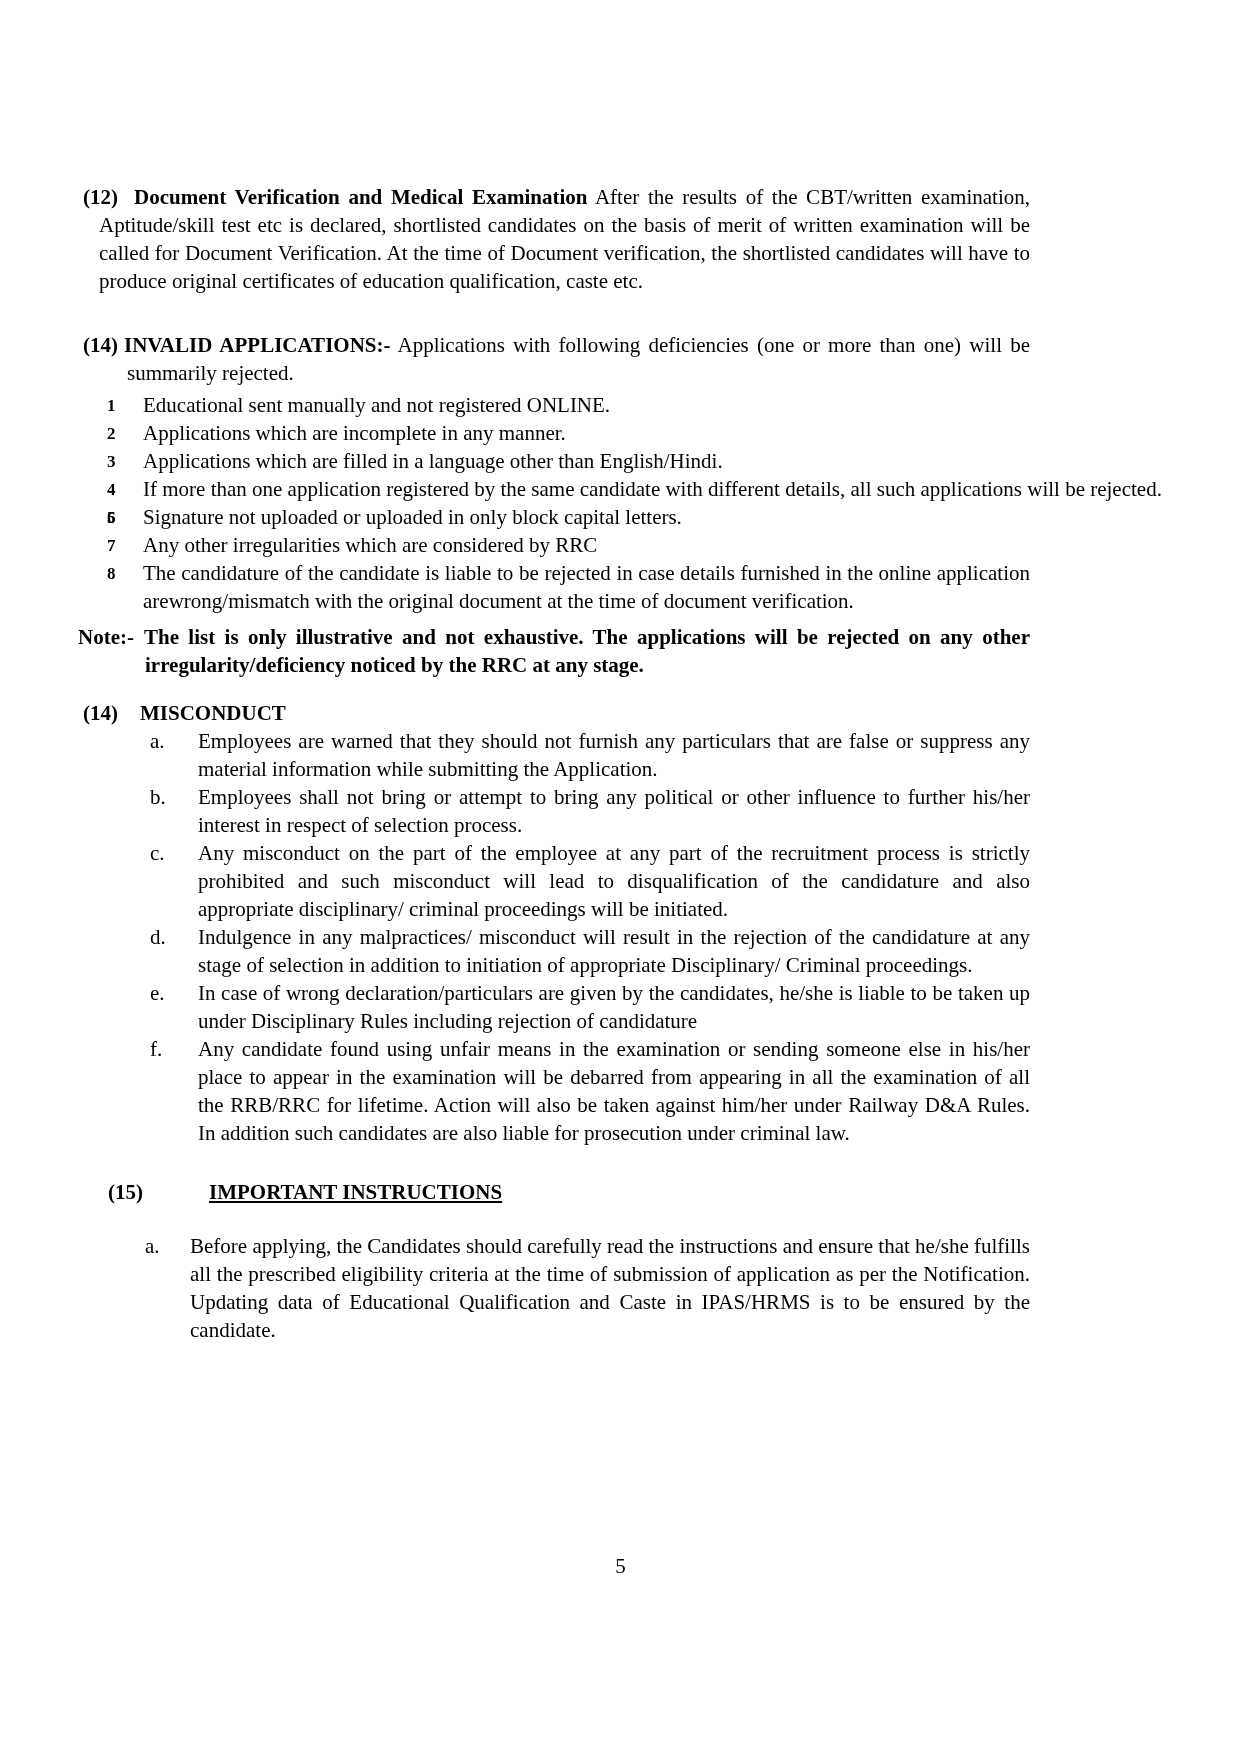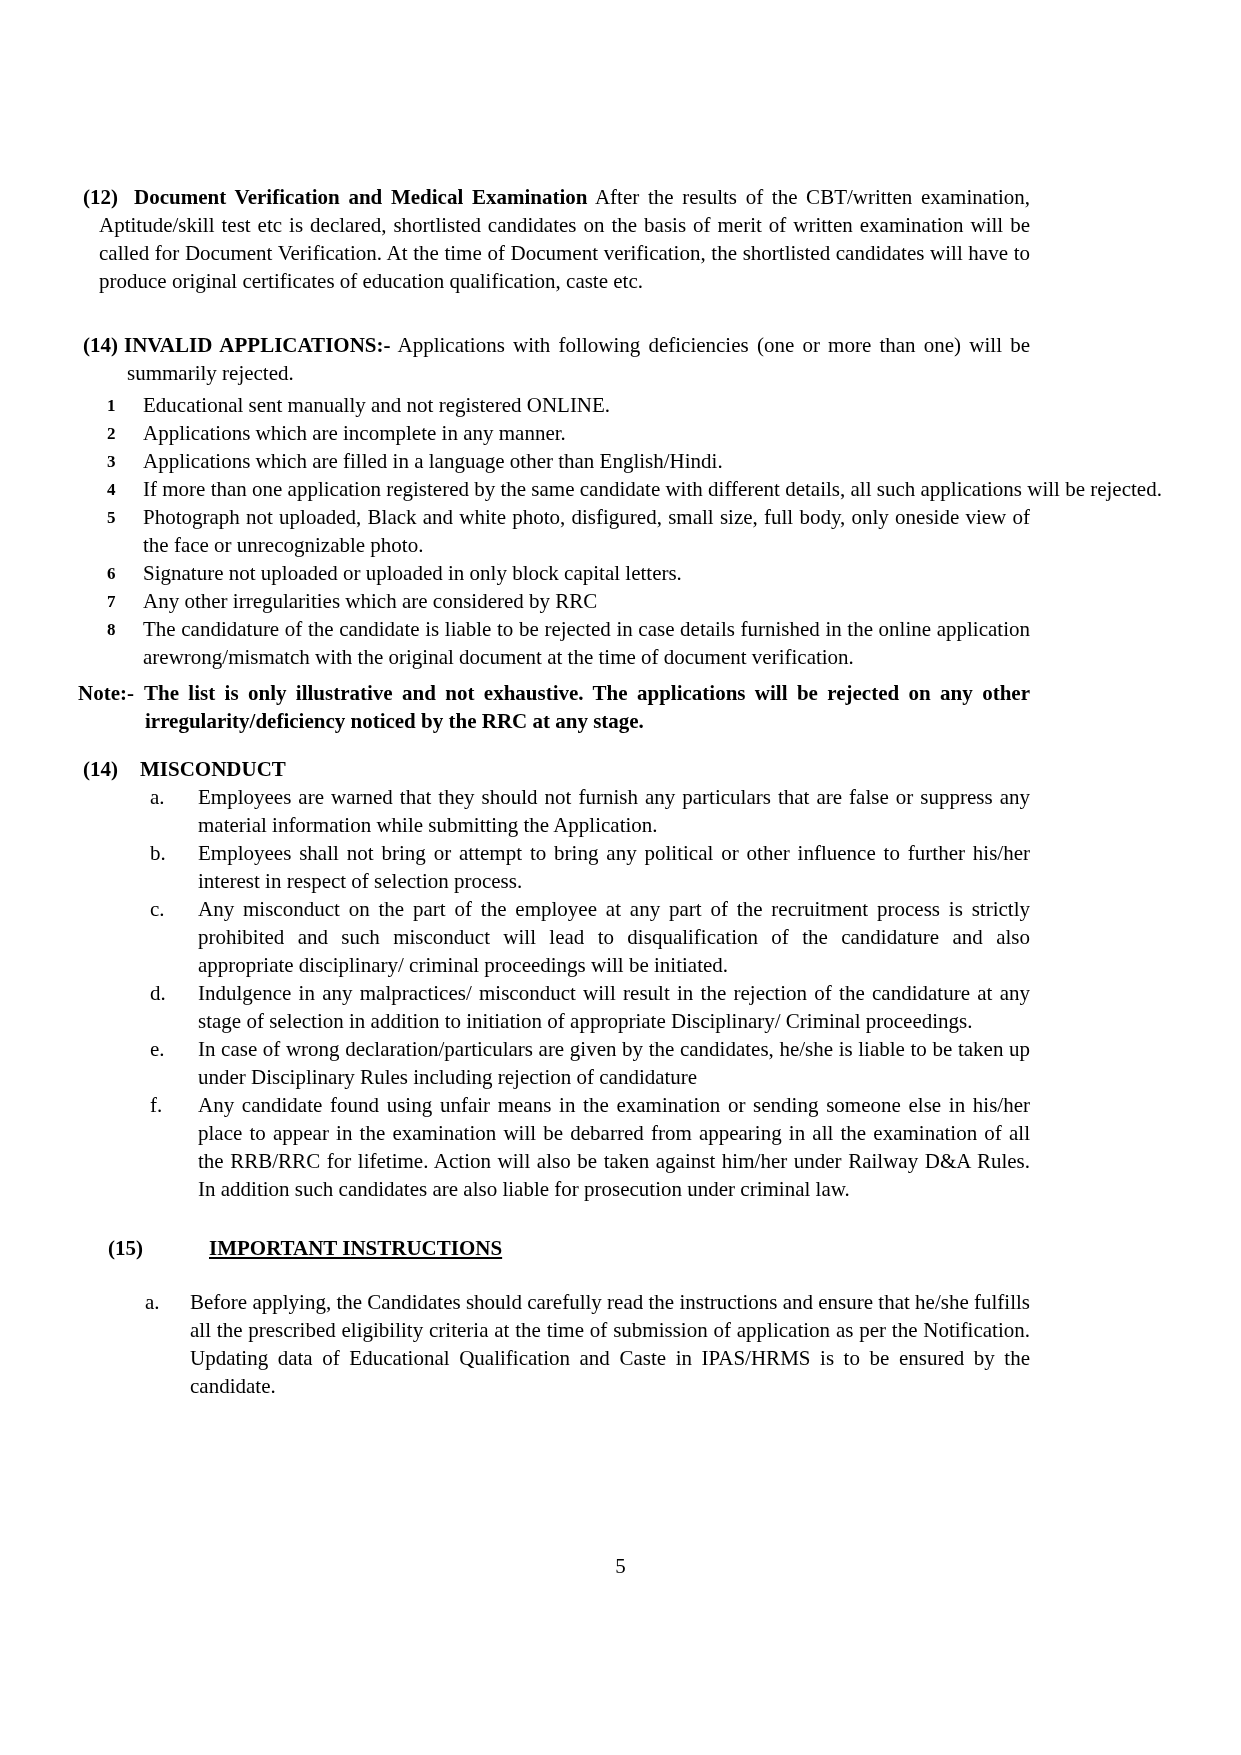--- a/index.html
+++ b/index.html
@@ -110,21 +110,21 @@
     <div class="ni">
       <span class="num">2</span><span>Applications which are incomplete in any manner.</span>
     </div>
     <div class="ni">
       <span class="num">3</span><span>Applications which are filled in a language other than English/Hindi.</span>
     </div>
     <div class="ni wide">
       <span class="num">4</span><span>If more than one application registered by the same candidate with different details, all such applications will be rejected.</span>
     </div>
     <div class="ni">
-      <span class="num">5</span><span>Photograph not uploaded, Black and white photo, disfigured, small size, full body, only oneside view of the face or unrecognizable photo.</span>
+      <span class="num">5</span>
     </div>
     <div class="ni">
       <span class="num">6</span><span>Signature not uploaded or uploaded in only block capital letters.</span>
     </div>
     <div class="ni">
       <span class="num">7</span><span>Any other irregularities which are considered by RRC</span>
     </div>
     <div class="ni">
       <span class="num">8</span><span>The candidature of the candidate is liable to be rejected in case details furnished in the online application arewrong/mismatch with the original document at the time of document verification.</span>
     </div>

